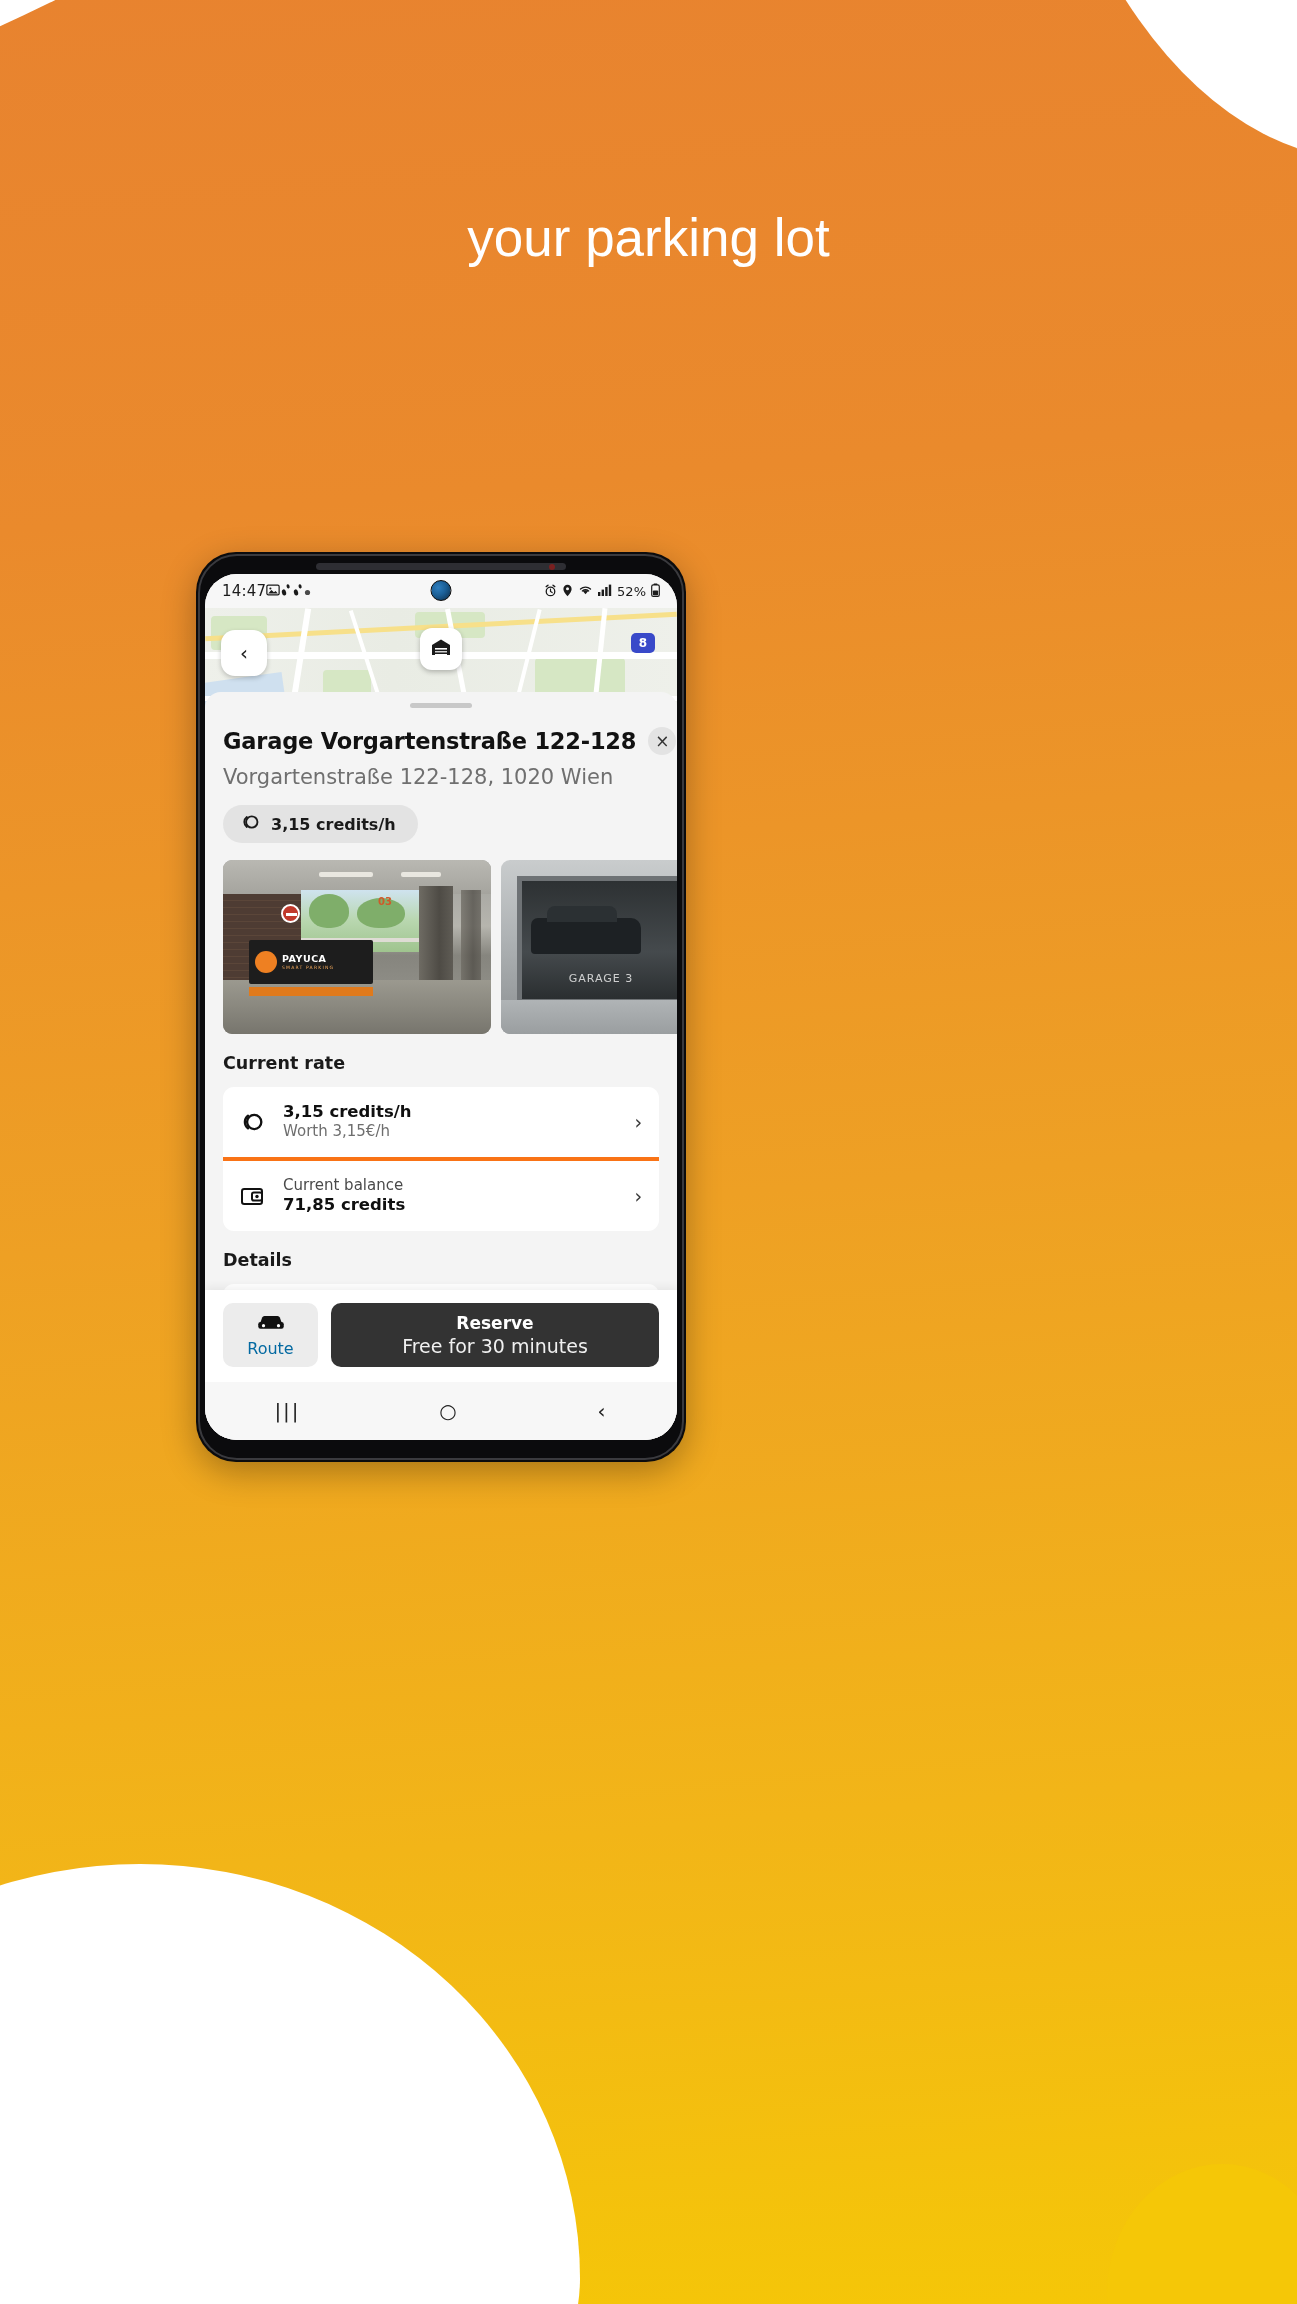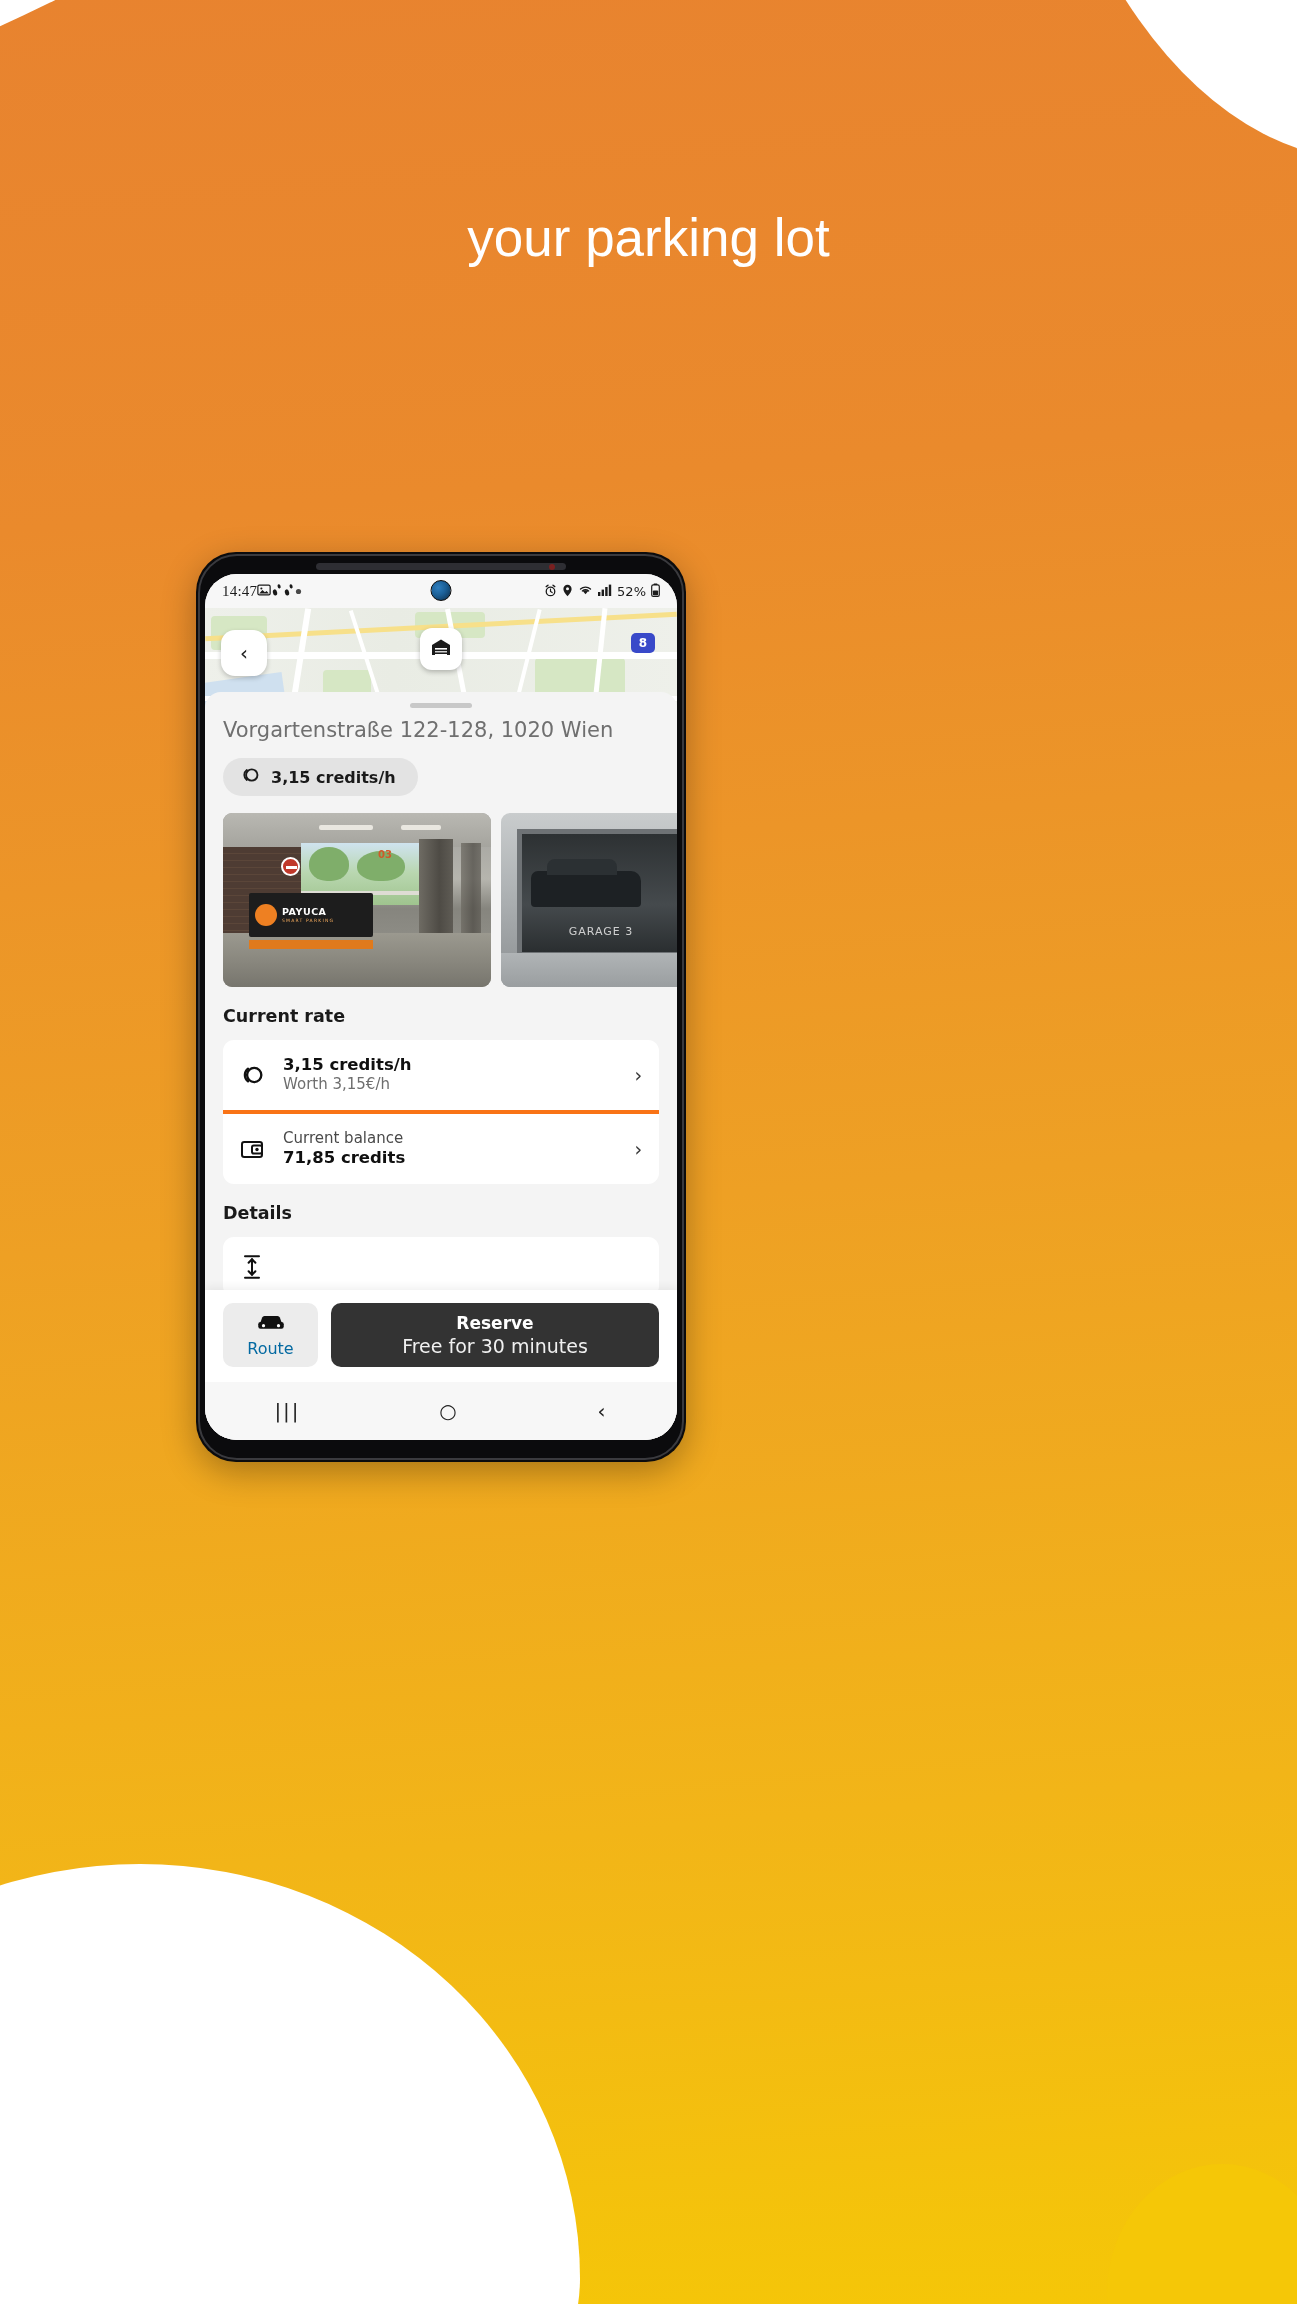--- a/index.html
+++ b/index.html
@@ -133,21 +133,21 @@
   #statusbar {
     height:34px;
     background:#f7f7f7;
     display:flex; align-items:center;
     padding:0 17px;
     font-size:14px;
     color:#1b1b1b;
     position:relative;
     z-index:20;
   }
-  #statusbar .sb-left { display:flex; align-items:center; gap:0;font-family:Liberation Serif, serif; }
+  #statusbar .sb-left { display:flex; align-items:center; gap:0; }
   #statusbar .sb-time { font-size:15px; letter-spacing:0.2px; }
   #statusbar .sb-right { margin-left:auto; display:flex; align-items:center; gap:5px; font-size:13px; }
   .sb-ico { display:inline-block; line-height:1; }
   #punch {
     position:absolute;
     left:50%; top:6px; transform:translateX(-50%);
     width:21px; height:21px; border-radius:50%;
     background:radial-gradient(circle at 35% 35%, #2f7fbf 0%, #1b5f96 45%, #0d2a44 100%);
     border:1px solid #0a0a0a;
     z-index:30;
@@ -474,20 +474,24 @@
         </span>
       </div>
       <div id="map-badge">8</div>
     </div>
 
     <div id="sheet">
       <div id="grabber"></div>
 
       <div id="sheet-scroll">
 
+        <div class="title-row">
+          <div class="sheet-title">Garage Vorgartenstraße 122-128</div>
+          <div class="close-btn">×</div>
+        </div>
 
         <div class="sheet-address">Vorgartenstraße 122-128, 1020 Wien</div>
 
         <div class="credit-pill">
           <span>
             <svg width="22" height="16" viewBox="0 0 24 18">
                 <circle cx="14" cy="9" r="6.4" fill="none" stroke="#1a1a1a" stroke-width="2.1"></circle>
                 <path d="M8.4 3.4A7 7 0 0 0 8.4 14.6" fill="none" stroke="#1a1a1a" stroke-width="2.1" stroke-linecap="round"></path>
               </svg>
           </span>

